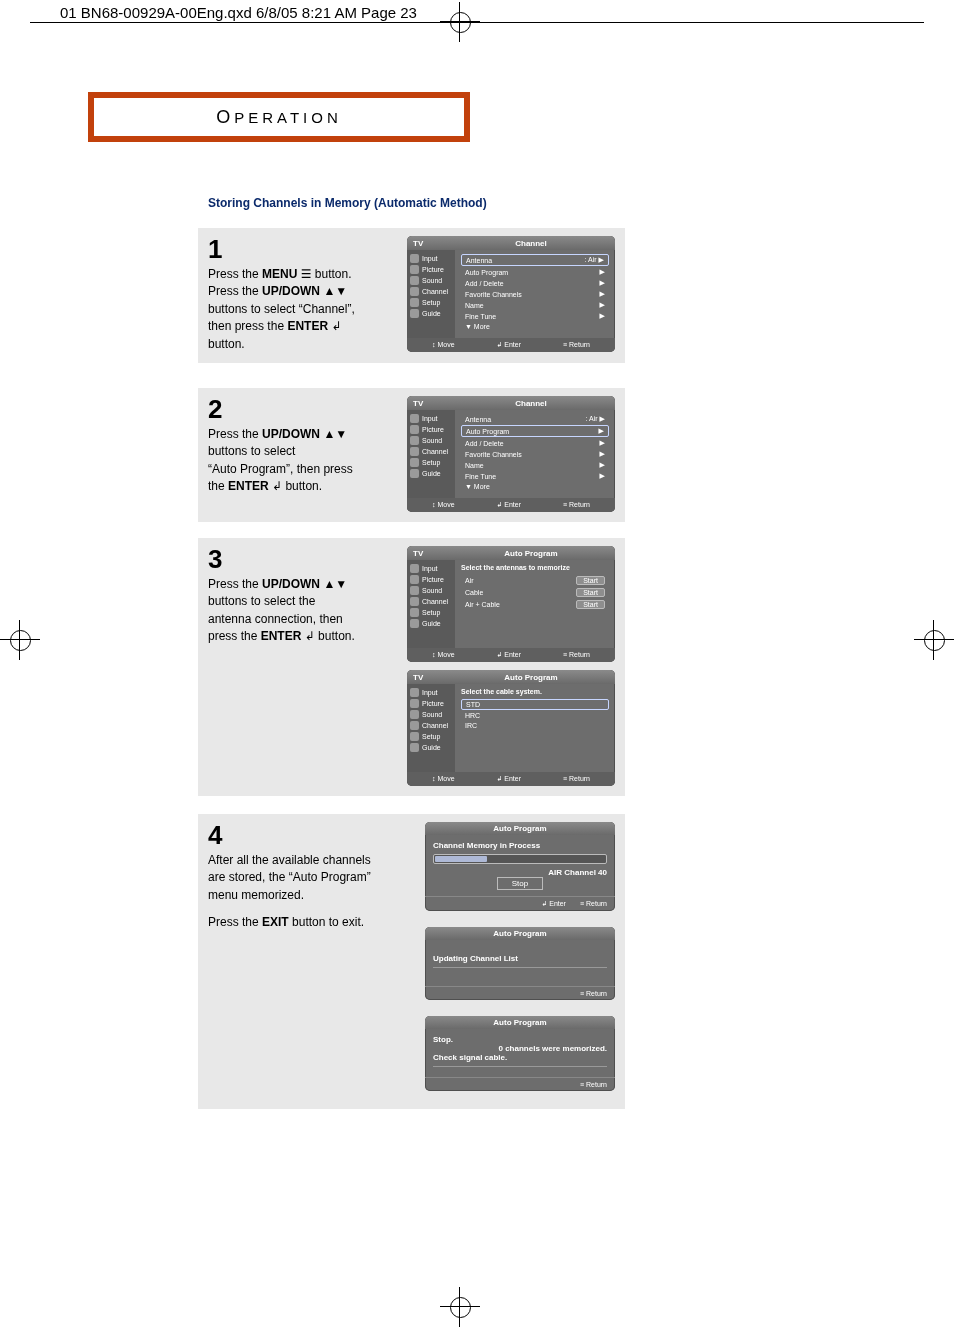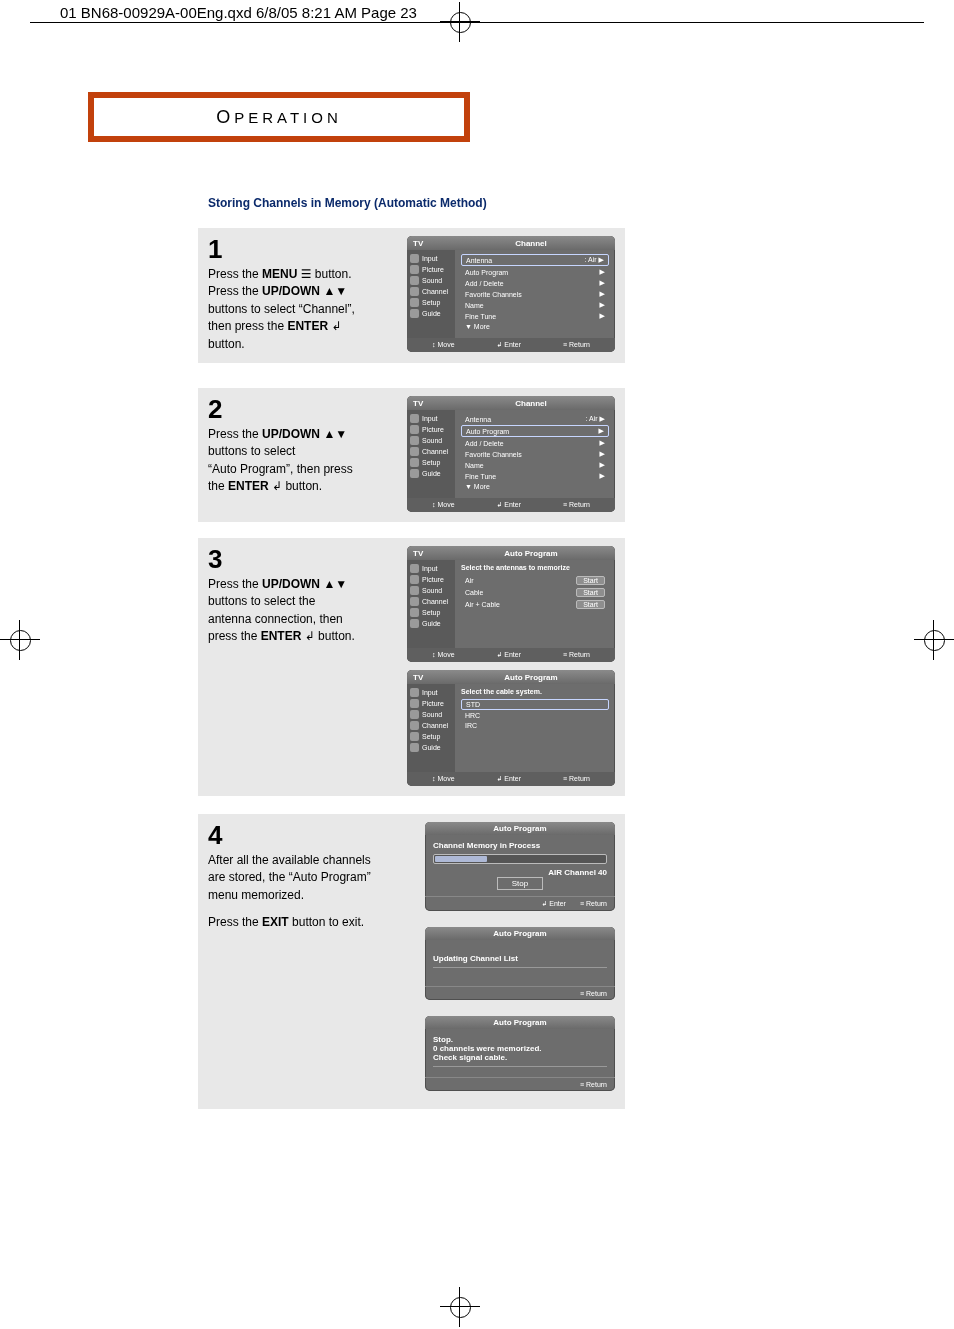--- a/index.html
+++ b/index.html
@@ -579,21 +579,21 @@
           </div>
           <div class="ft">
               <span>≡ Return</span>
             </div>
         </div>
 
         <div class="small-osd">
           <div class="hdr">Auto Program</div>
           <div class="bd">
             <div style="font-weight:bold;">Stop.</div>
-            <div style="font-weight:bold;">0 channels were memorized.</div>
+            <div style="font-weight:bold;text-align:right;">0 channels were memorized.</div>
             <div style="font-weight:bold;">Check signal cable.</div>
             <div class="hr-thin"></div>
           </div>
           <div class="ft">
               <span>≡ Return</span>
             </div>
         </div>
 
       </div>
     </div>

